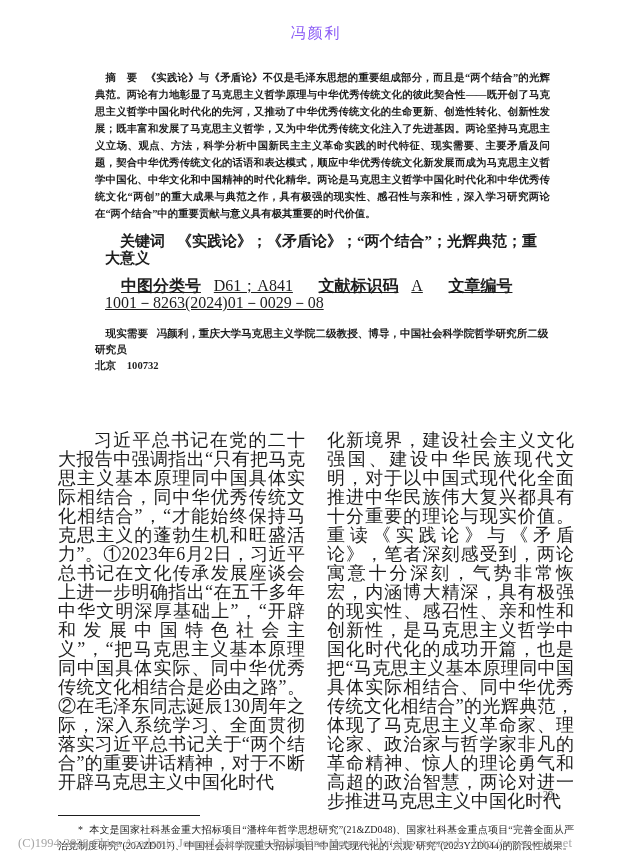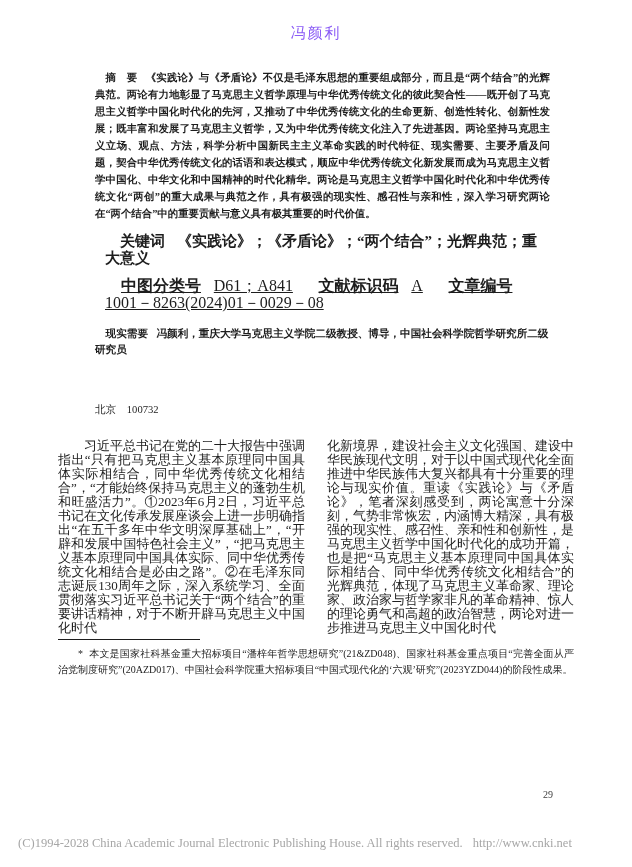--- a/index.html
+++ b/index.html
@@ -44,31 +44,32 @@
     font-weight:700;
     margin-right:0.8em;
   }
   .kw-line{margin:10px;font-size:15px;line-height:17px;font-weight:600;text-indent:1em;}
   .class-line{margin:10px;font-size:16px;line-height:17px;text-indent:1em;text-decoration:underline;}
   .class-line .val{margin-right:1.6em;font-weight:400;}
   .doi-line{margin:0;font-size:10.4px;line-height:16px;text-indent:1em;font-weight:400;}
   .bio{margin:14px 82px 0 95px;font-size:10.6px;line-height:16px;}
   .bio .l1{text-indent:1em;font-weight:600;}
   .bio .l1 .biotext{font-weight:600;}
-  .bio .l2{font-weight:400;margin-top:44px;}
+  .bio .l2{font-weight:700;}
   .body-cols{
     margin:21px 58px 0 58px;
     display:flex;
     justify-content:space-between;
   }
   .col{
     width:247px;
-    font-size:13px;
-    line-height:14px;
+    font-size:18px;
+    line-height:19px;
     text-align:justify;
+    margin-top:36px;
   }
   .col p{margin:0;}
   .col .indent{text-indent:2em;}
   .footnote{
     margin:4px 58px 0 58px;
   }
   .fn-rule{
     width:142px;height:0;
     border-top:1.4px solid #1d1d1d;
     margin-bottom:6px;

